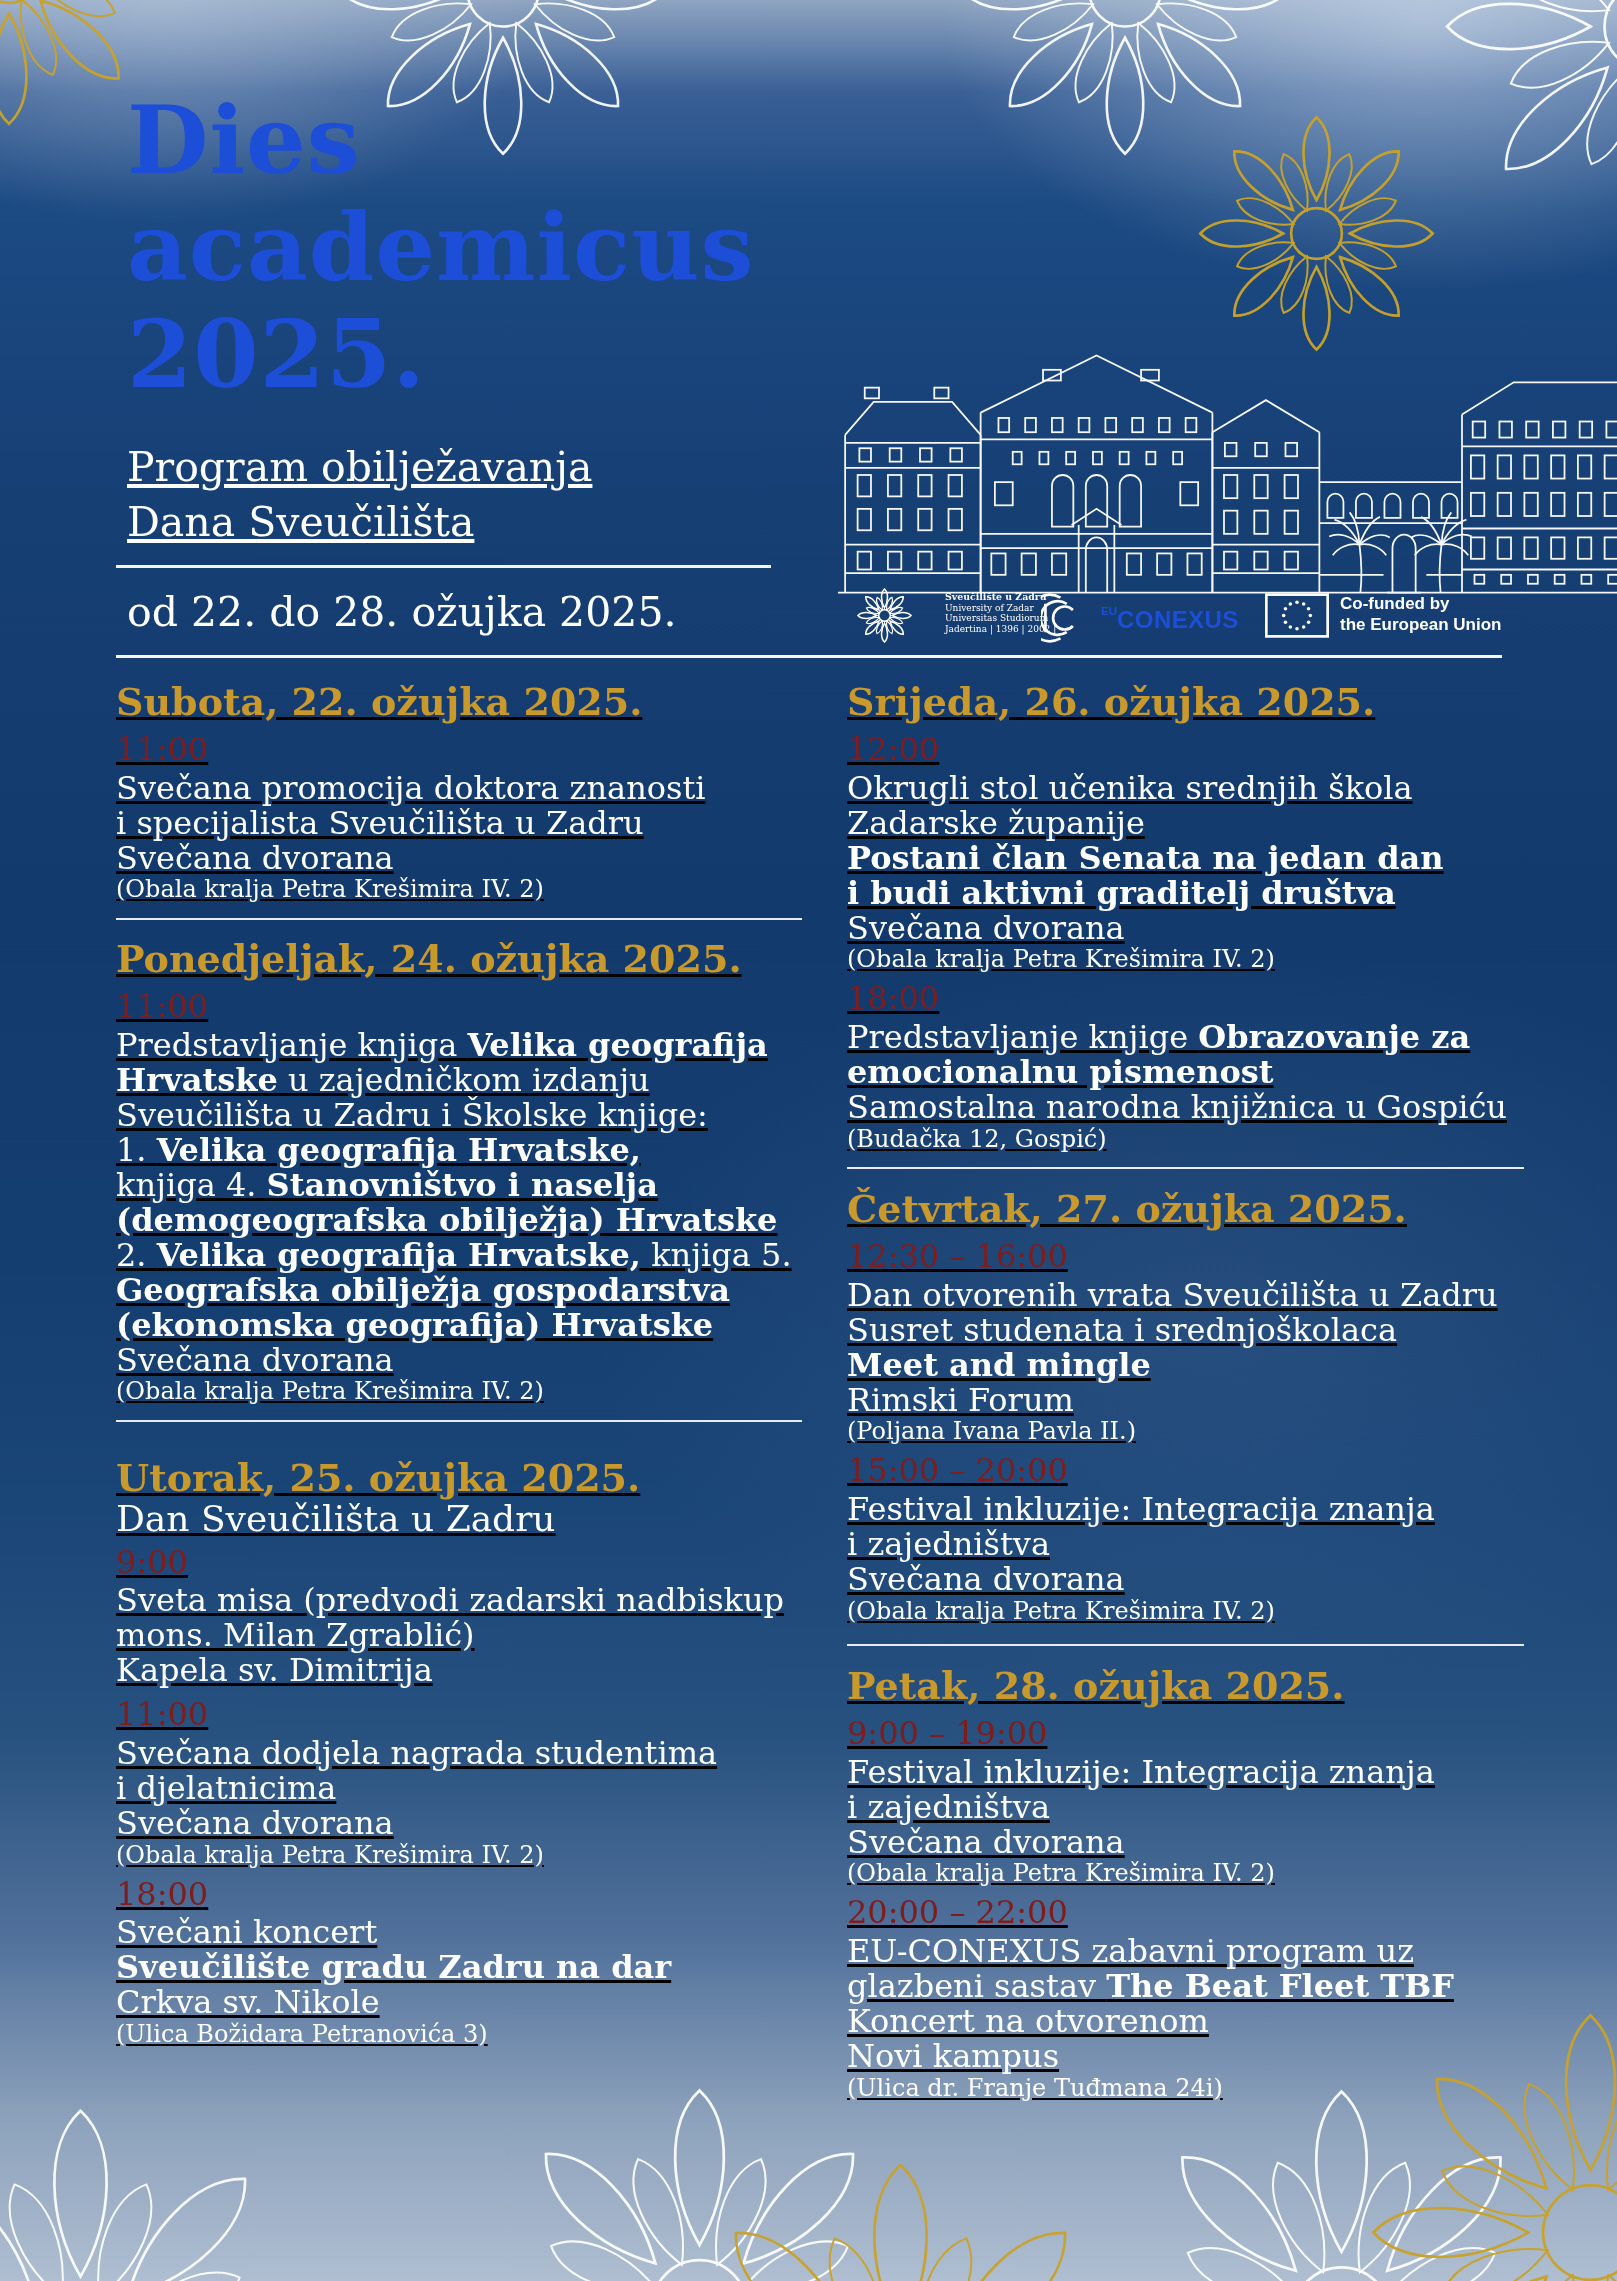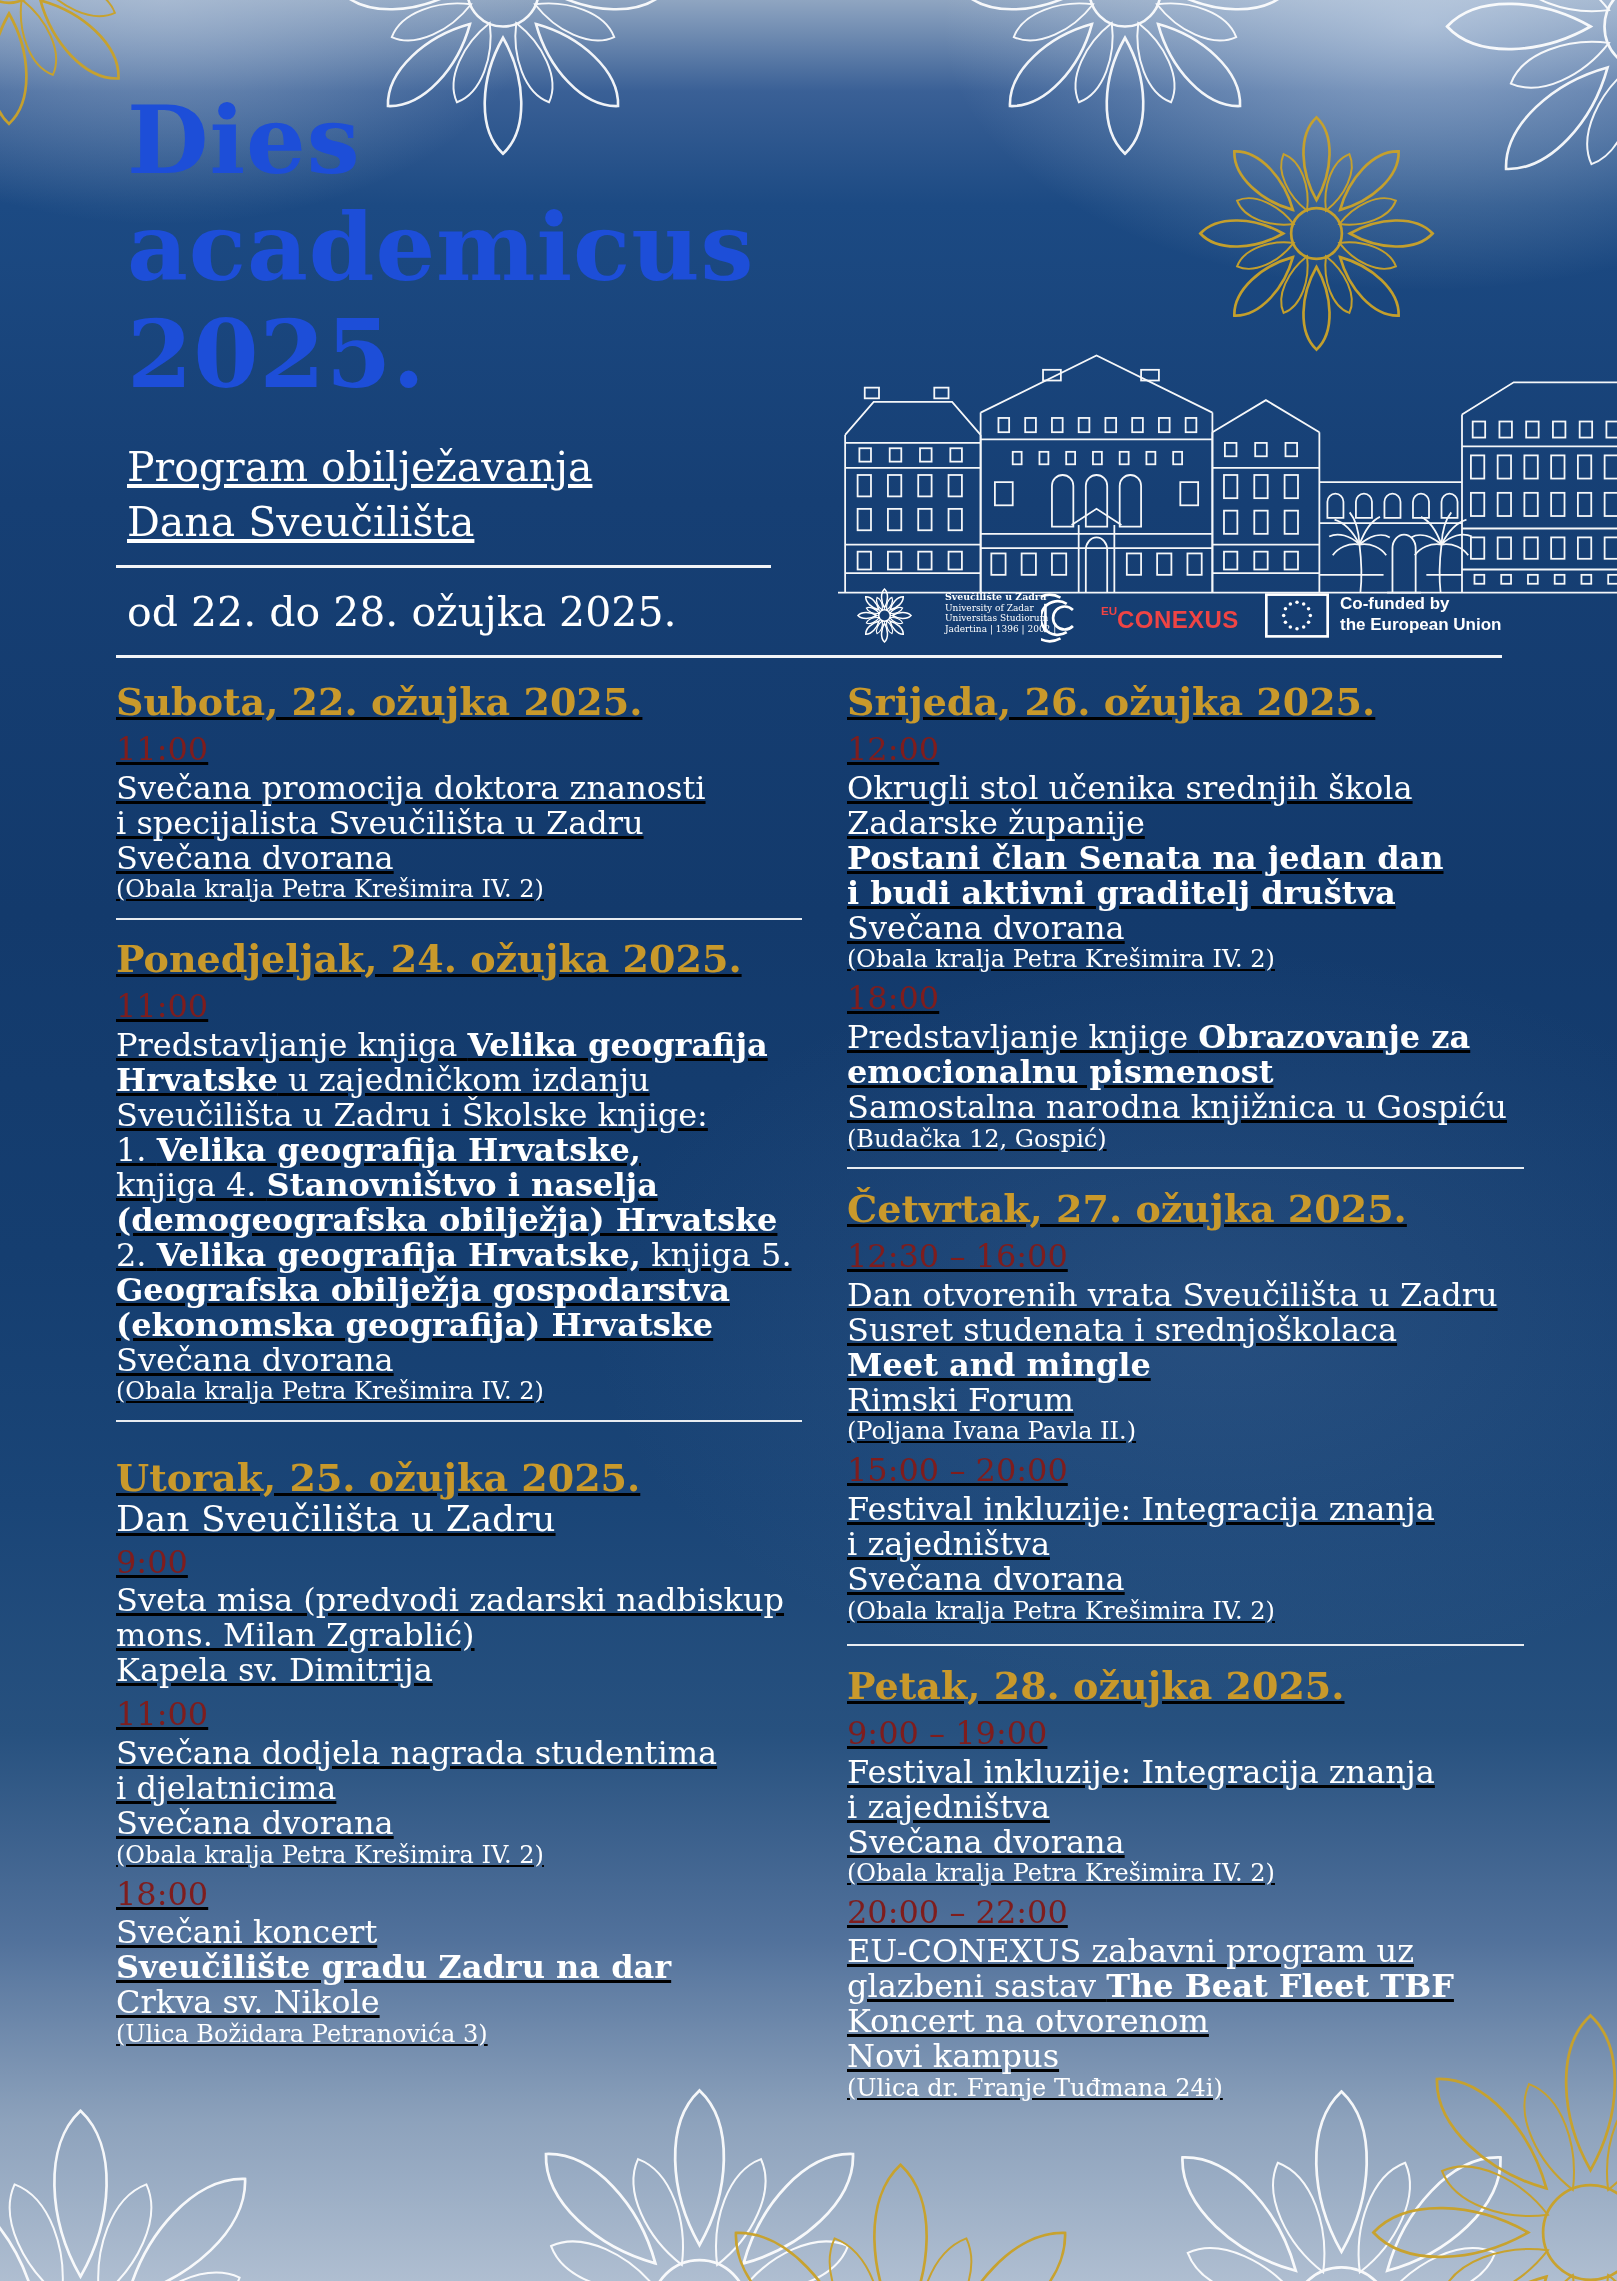--- a/index.html
+++ b/index.html
@@ -23,21 +23,21 @@
   .rule{position:absolute;height:2.7px;background:#FFFFFF;opacity:.95;z-index:2;}
   .col-rule{position:absolute;height:1.8px;background:#FFFFFF;opacity:.9;z-index:2;}
   
   .bld{position:absolute;left:838px;top:350px;width:780px;height:250px;z-index:1;
        fill:none;stroke:#FFFFFF;stroke-width:2;opacity:.96;}
   
   .uni-logo{position:absolute;left:854px;top:585px;width:61px;height:61px;color:#fff;fill:none;stroke:currentColor;z-index:2;}
   .uni-text{left:923px;top:592px;color:#fff;font-size:9px;line-height:10.7px;z-index:2;font-family:"DejaVu Serif","Liberation Serif",serif;margin-left:22px;}
   .uni-text .l0{font-weight:bold;font-size:9.4px;}
   .cxs-arcs{position:absolute;left:1041px;top:592px;width:55px;height:52px;stroke:#fff;fill:none;stroke-width:3;z-index:2;}
-  .cxs-text{left:1101px;top:604px;color:#ef4444;z-index:2;font-family:"Liberation Sans","DejaVu Sans",sans-serif;font-weight:bold;}
+  .cxs-text{left:1101px;top:604px;color:#1d4ed8;z-index:2;font-family:"Liberation Sans","DejaVu Sans",sans-serif;font-weight:bold;}
   .cxs-text .eu{font-size:11.6px;vertical-align:12.5px;}
   .cxs-text .nm{font-size:24px;letter-spacing:0.4px;}
   .euflag{position:absolute;left:1265px;top:593px;width:64px;height:45px;z-index:2;}
   .cofund{left:1340px;top:593px;color:#fff;font-size:17px;line-height:21.4px;font-weight:bold;z-index:2;font-family:"Liberation Sans","DejaVu Sans",sans-serif;}
   
   .col-sec{position:absolute;width:704px;z-index:2;text-decoration:underline;}
   .sec-head{font-size:38px;line-height:43px;font-weight:bold;color:#C9992B;margin:0 0 1.8px;white-space:nowrap;}
   .time{font-size:32px;line-height:36px;color:#7f1d1d;margin:8px 0 3.6px;white-space:nowrap;}
   .line{font-size:32px;line-height:35px;color:#FFFFFF;white-space:nowrap;}
   .line .b{font-weight:bold;}

